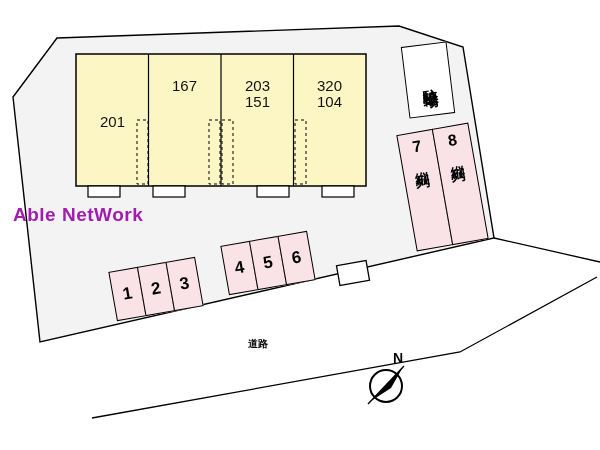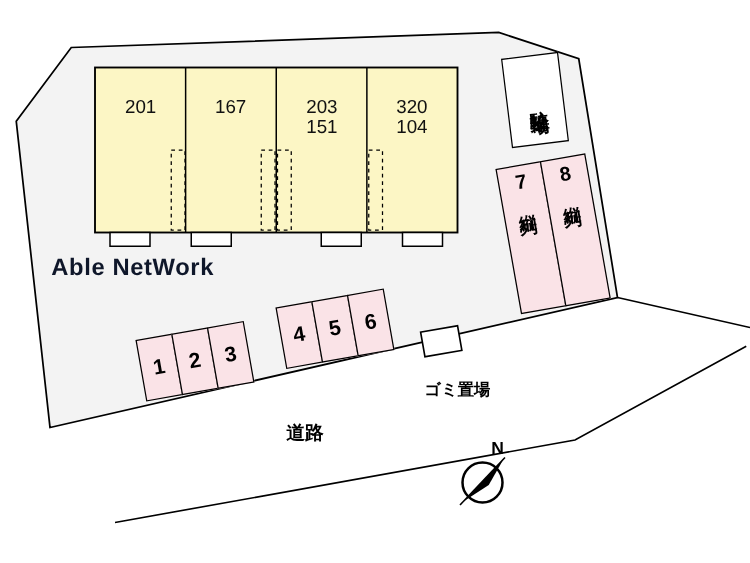--- a/index.html
+++ b/index.html
@@ -4,21 +4,21 @@
 <style>
   html,body{margin:0;padding:0;background:#fff;}
   .stage{
     position:relative;width:600px;height:450px;background:#ffffff;overflow:hidden;
     font-family:"Liberation Sans","DejaVu Sans",sans-serif;color:#000;
   }
   .stage svg{position:absolute;left:0;top:0;}
   
   .watermark{
     position:absolute;left:13px;top:204px;font-size:19px;font-weight:bold;
-    color:#0f172a;letter-spacing:.5px;margin-left:28px;
+    color:#a21caf;letter-spacing:.5px;
   }
   
   .unit-label{
     position:absolute;top:78px;width:73px;text-align:center;
     font-size:15px;line-height:16px;color:#111;
   }
   .unit-label span{display:block;}
   
   .prow{position:absolute;display:flex;transform:rotate(-10deg);}
   .pspace{
@@ -80,21 +80,21 @@
 
     <rect x="338" y="263" width="30" height="20" fill="#fff" stroke="#000" stroke-width="1.3" transform="rotate(-10 353 273)"></rect>
 
     <circle cx="386" cy="386" r="16" fill="#fff" stroke="#000" stroke-width="2"></circle>
     <line x1="368" y1="404" x2="404" y2="366" stroke="#000" stroke-width="1.3"></line>
     <polygon points="403,367 371,401 391,388" fill="#000"></polygon>
   </svg>
 
   <div class="watermark">Able NetWork</div>
 
-  <div class="unit-label" style="left:76px;">
+  <div class="unit-label" style="left:76px;margin-top:36px;">
     <span>201</span>
   </div>
   <div class="unit-label" style="left:148px;">
     <span>167</span>
   </div>
   <div class="unit-label" style="left:221px;">
     <span>203</span>
     <span>151</span>
   </div>
   <div class="unit-label" style="left:293px;">
@@ -122,17 +122,16 @@
     <div class="tspace">
       <span class="tnum">7</span>
       <span class="vtext">縦列</span>
     </div>
     <div class="tspace">
       <span class="tnum">8</span>
       <span class="vtext">縦列</span>
     </div>
   </div>
 
-  <div class="arealabel" style="left:326px;top:303px;width:80px;font-size:13px;">ゴミ置場</div>
-  <div class="arealabel" style="left:204px;top:337px;width:80px;font-size:15px;">道路</div>
+  <div class="arealabel" style="left:218px;top:337px;width:80px;font-size:10px;">道路</div>
   <div class="north-label">N</div>
 
 </div>
 
 </body></html>

